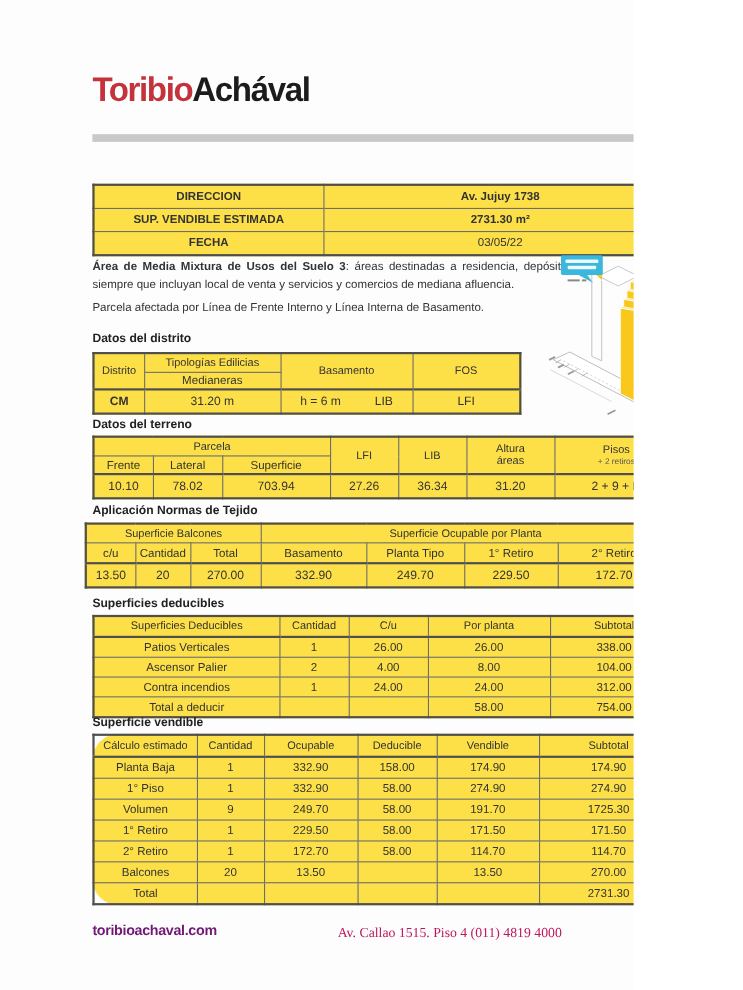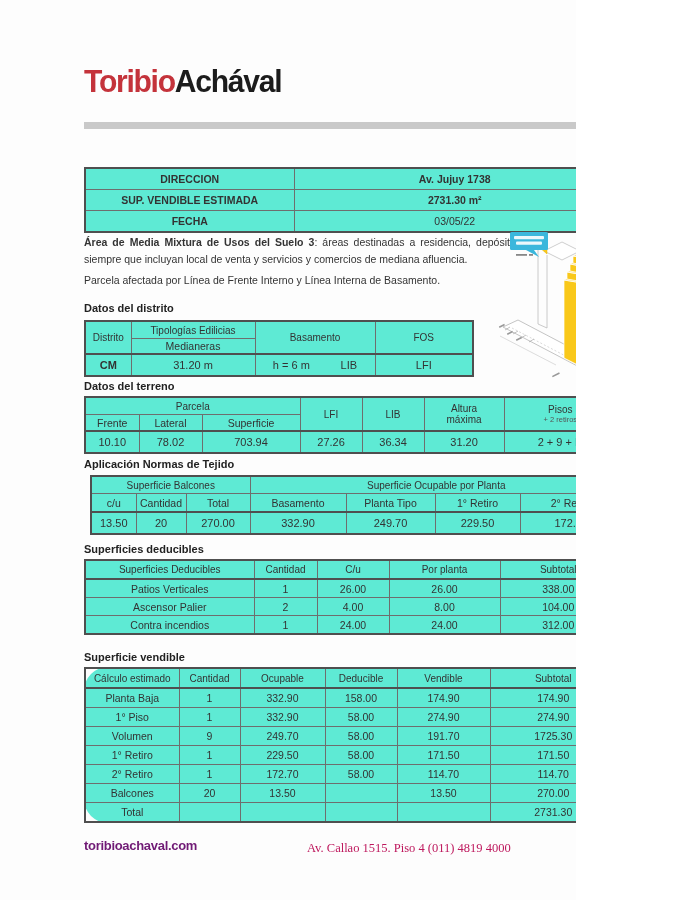--- a/index.html
+++ b/index.html
@@ -16,37 +16,37 @@
   .logo{left:84px;top:64px;font-size:31px;font-weight:bold;letter-spacing:-1.3px;
         transform:scaleX(.97);transform-origin:left center;white-space:nowrap;}
   .logo-red{color:var(--logo-red);}
   .logo-black{color:var(--logo-black);}
 
   
   .titlebar{left:84px;top:122px;width:531px;box-sizing:border-box;background:var(--bar-gray);
             padding:3px 7px 4px 7px;font-weight:bold;font-size:11.5px;color:#3b3b3b;line-height:15px;}
 
   
-  table{border-collapse:collapse;table-layout:fixed;background:#5eead4;}
+  table{border-collapse:collapse;table-layout:fixed;background:#fde047;}
   table.doc{border:2px solid var(--border-dark);}
   table.doc td{border:1px solid var(--border-mid);text-align:center;font-size:10.5px;
                color:var(--ink);padding:1px 2px;overflow:hidden;white-space:nowrap;}
   td.left{text-align:left;padding-left:5px;}
   td.bold{font-weight:bold;}
   .small{font-size:7.5px;color:#555;}
   tr.datarow td{border-top:2px solid var(--border-dark);font-size:11px;}
   tr.head td{border-bottom:2px solid var(--border-dark);}
 
   
   .t-info{left:84px;top:167px;width:531px;}
   .t-info td{height:18px;}
 
   .t-distrito{left:84px;top:320px;width:388px;}
   .t-terreno{left:84px;top:396px;width:532px;}
-  .t-tejido{left:90px;top:475px;width:532px;}
+  .t-tejido{left:77px;top:475px;width:532px;}
   .t-deduc{left:84px;top:559px;width:532px;}
   .t-vend{left:84px;top:667px;width:532px;border-radius:24px;}
   .t-deduc td{height:15px;}
   .t-vend td{height:16px;}
 
   .sec-h{font-weight:bold;font-size:11px;color:#222;}
 
   .desc{left:84px;top:234px;width:437px;font-size:10.5px;line-height:16.5px;color:#333;}
   .desc p{margin:0;}
   .desc .p1{text-align:justify;}
@@ -199,21 +199,21 @@
         <col style="width:80px">
         <col style="width:113px">
       </colgroup>
     <tbody>
         <tr>
       <td colspan="3" style="height:14px;font-size:10px">Parcela</td>
       <td rowspan="2" style="font-size:10px">LFI</td>
       <td rowspan="2" style="font-size:10px">LIB</td>
       <td rowspan="2">
         <div style="font-size:10px">Altura</div>
-        <div style="font-size:10px">máxima</div>
+        <div style="font-size:10px">áreas</div>
       </td>
       <td rowspan="2">
         <div style="font-size:10px">Pisos</div>
         <div class="small">+ 2 retiros</div>
       </td>
     </tr>
     <tr>
       <td class="small" style="height:13px">Frente</td>
       <td class="small">Lateral</td>
       <td class="small">Superficie</td>
@@ -300,20 +300,27 @@
           <td>8.00</td>
           <td>104.00</td>
         </tr>
         <tr>
           <td class="left">Contra incendios</td>
           <td>1</td>
           <td>24.00</td>
           <td>24.00</td>
           <td>312.00</td>
         </tr>
+        <tr>
+          <td class="left">Total a deducir</td>
+          <td></td>
+          <td></td>
+          <td>58.00</td>
+          <td>754.00</td>
+        </tr>
       </tbody>
   </table>
 
   <div class="abs sec-h" style="left:84px;top:651px">Superficie vendible</div>
   <table class="abs doc t-vend">
     <colgroup>
         <col style="width:94px">
         <col style="width:61px">
         <col style="width:85px">
         <col style="width:72px">

